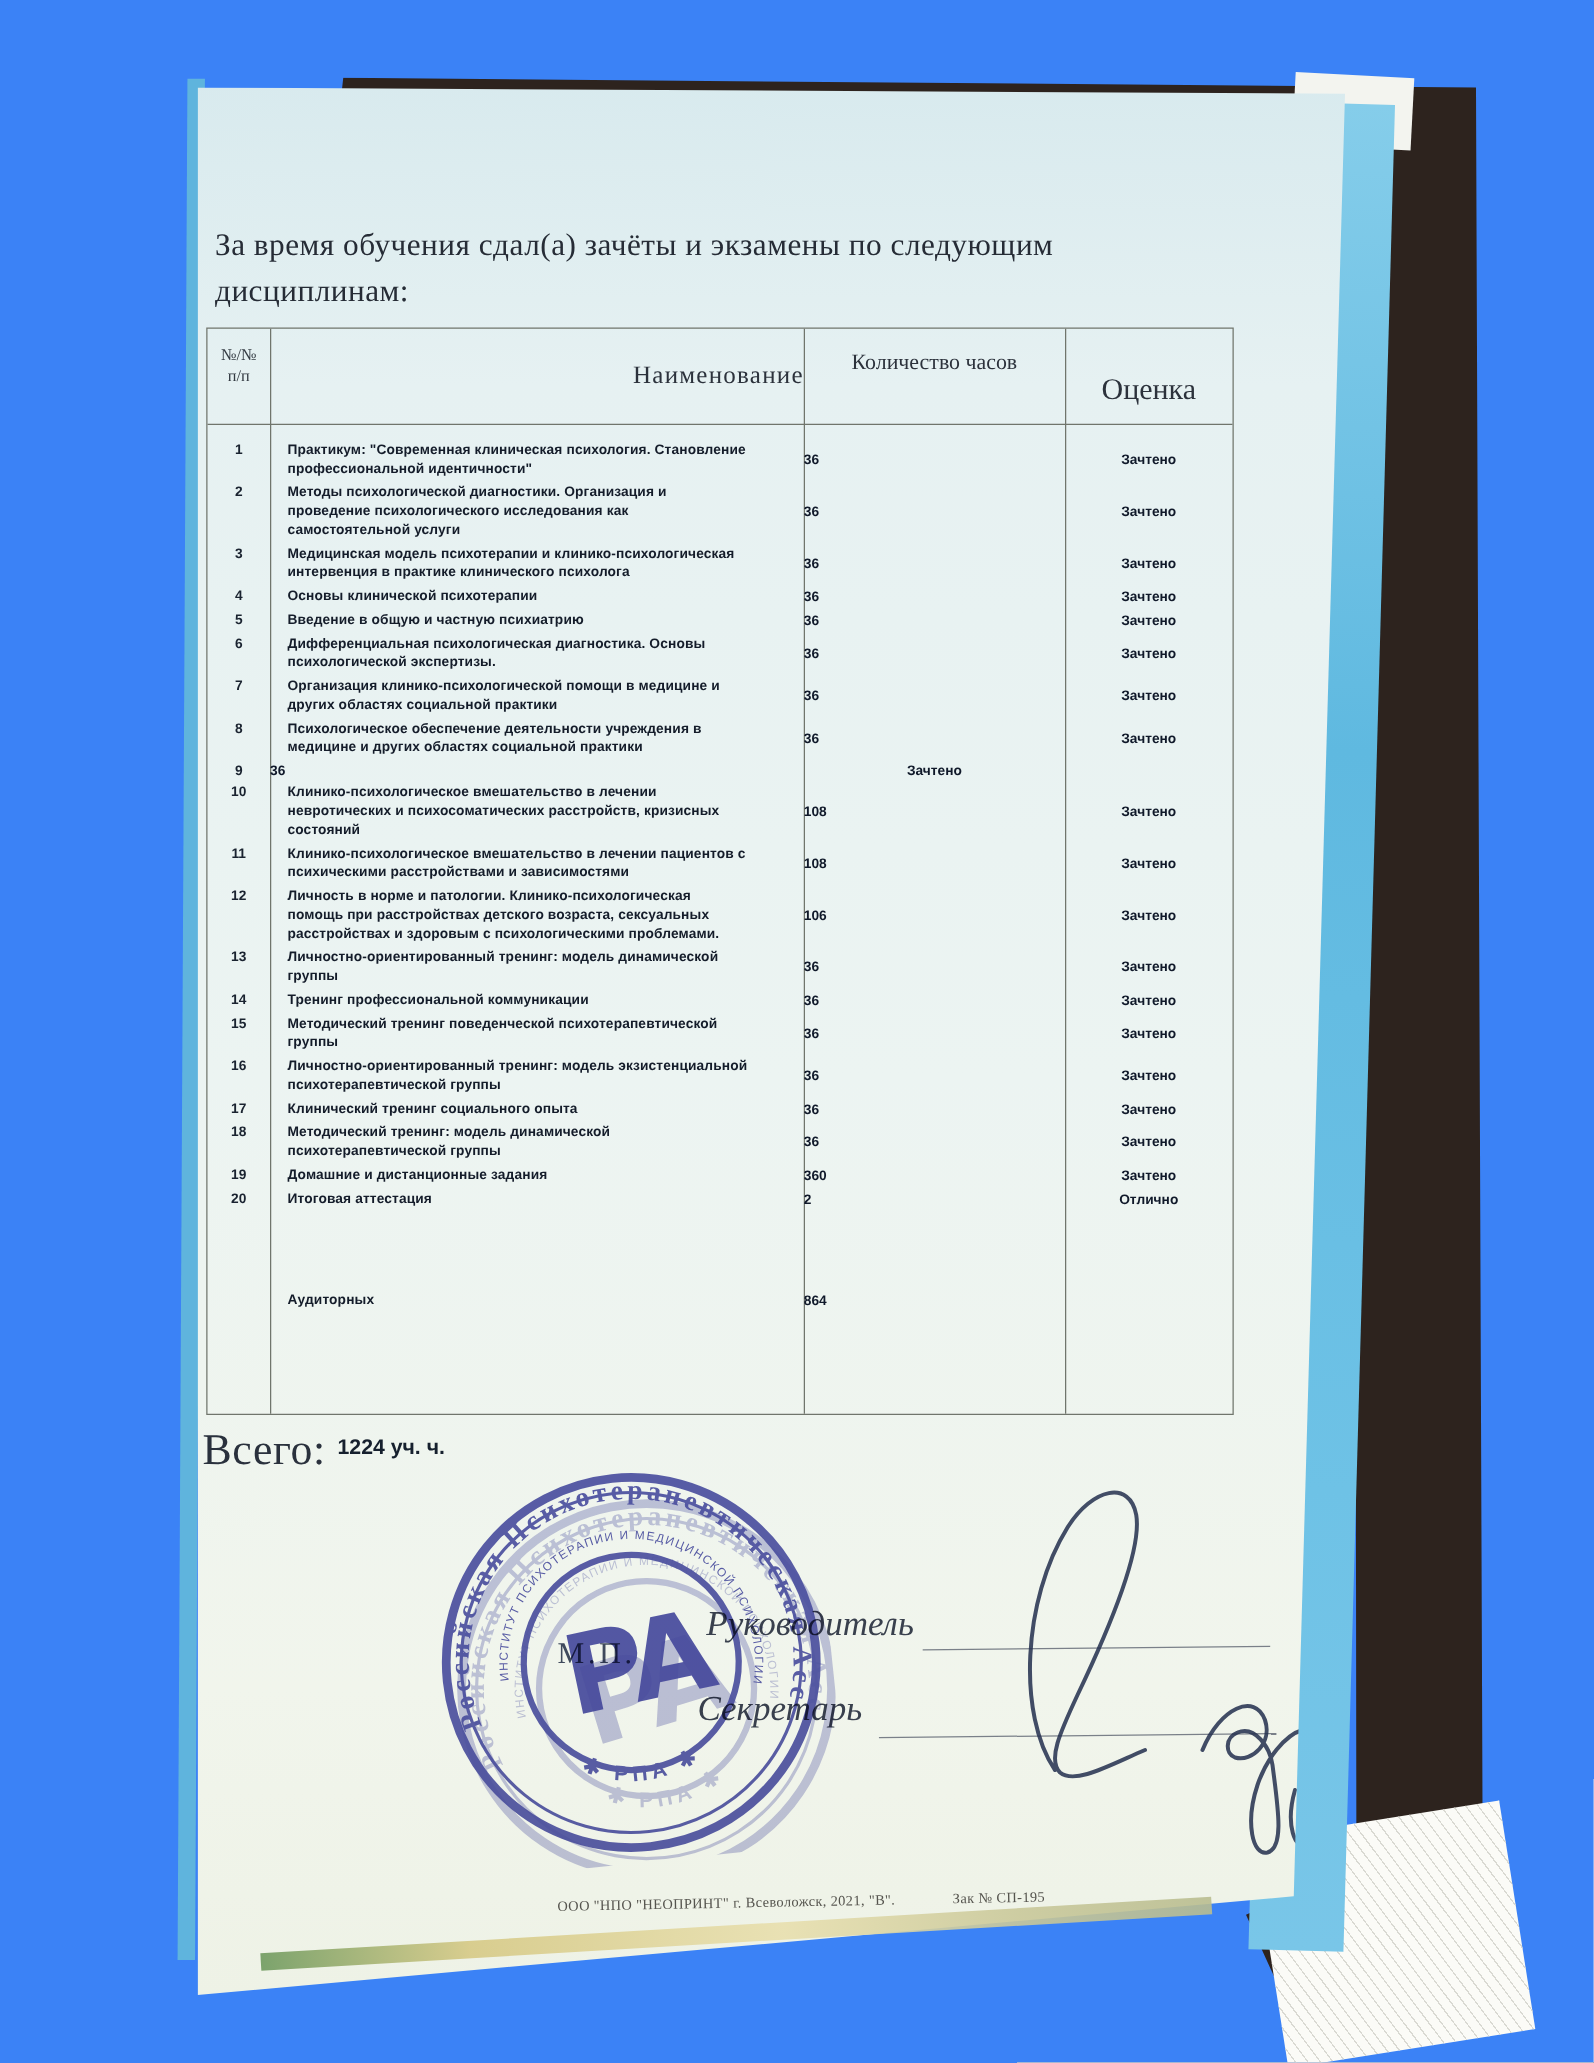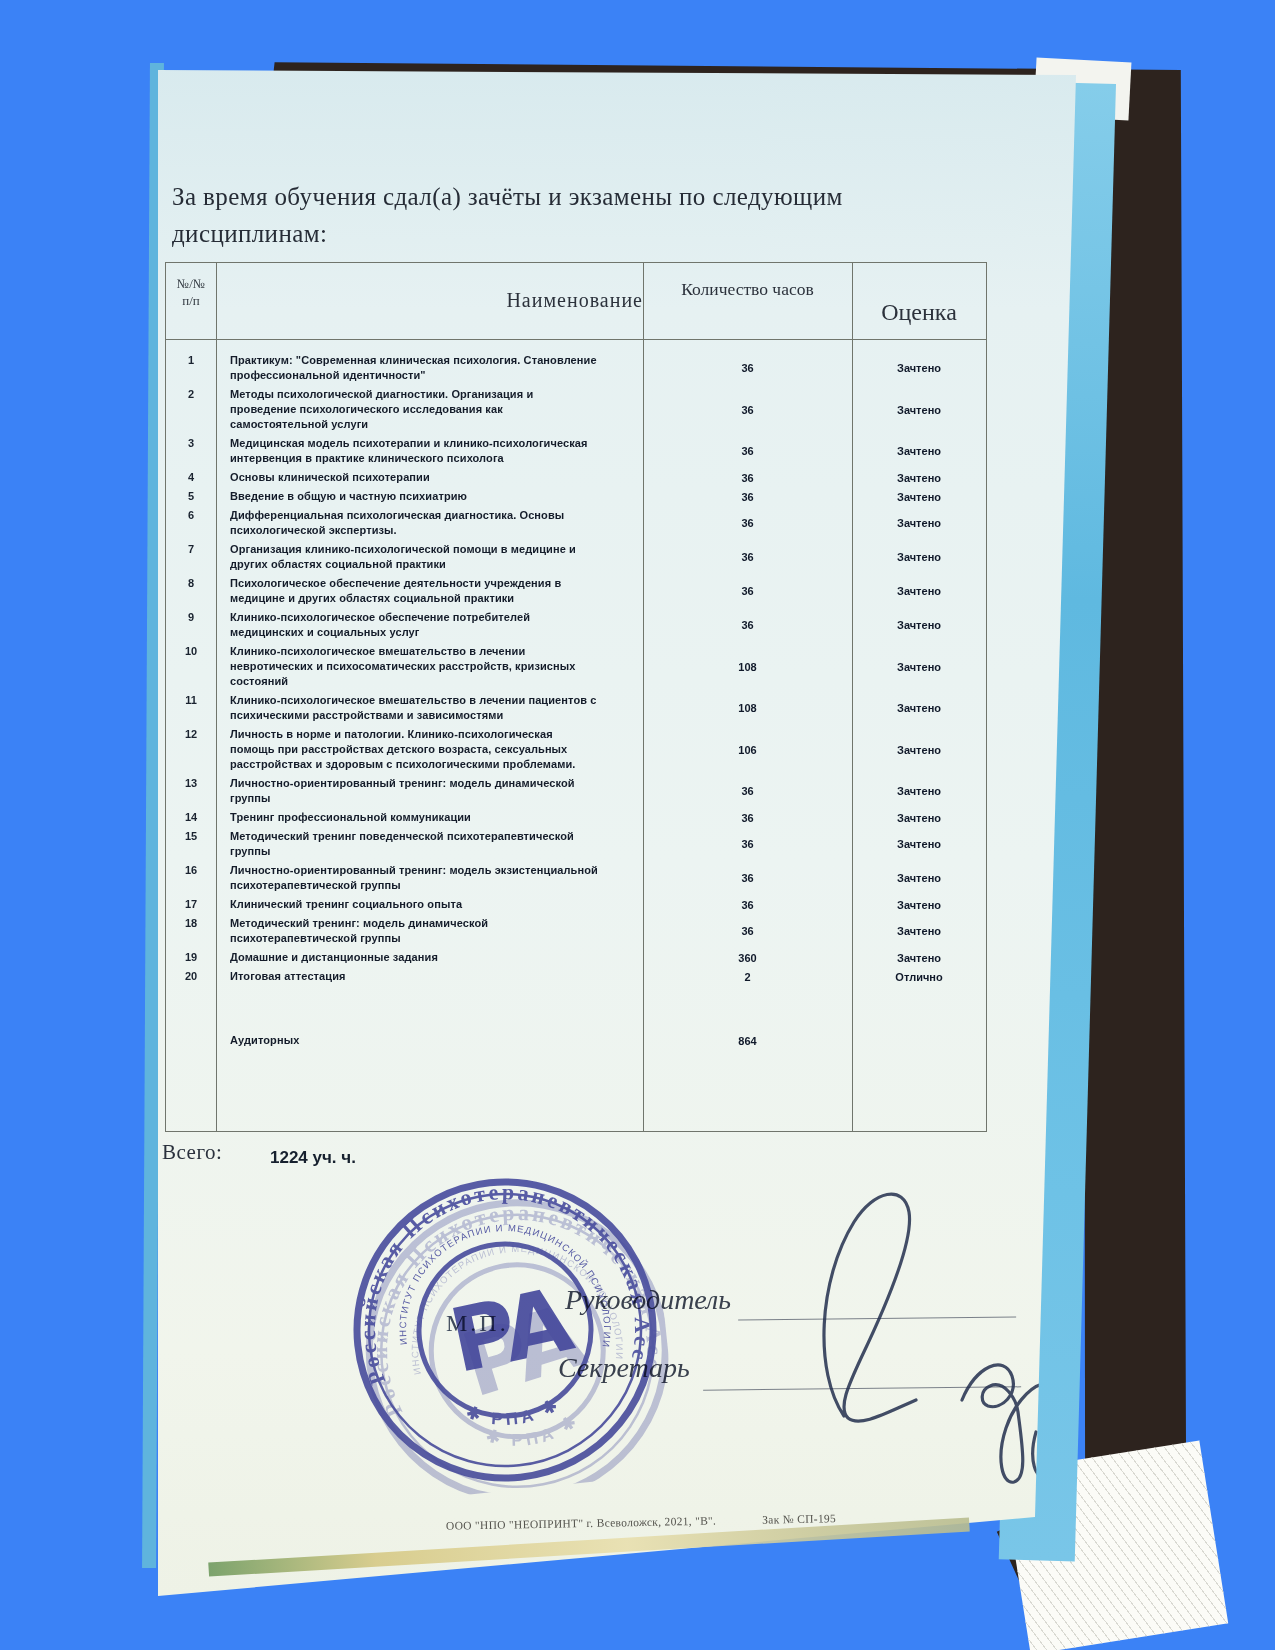--- a/index.html
+++ b/index.html
@@ -43,26 +43,26 @@
   .h-name{position:absolute;left:50px;top:26px;width:427px;text-align:right;
     font-family:"Liberation Serif",serif;font-size:20px;letter-spacing:1px;color:#2c323c;}
   .h-hours{position:absolute;left:477px;top:16px;width:209px;text-align:center;
     font-family:"Liberation Serif",serif;font-size:17.5px;color:#2c323c;}
   .h-grade{position:absolute;left:686px;top:36px;width:134px;text-align:center;
     font-family:"Liberation Serif",serif;font-size:24px;color:#2c323c;}
   .t-body{position:absolute;left:0;top:90px;width:100%;}
   .g-row{display:grid;grid-template-columns:50px 427px 209px 134px;margin-bottom:4px;}
   .c-num{text-align:center;font-size:11px;font-weight:700;color:#1a2330;padding-top:1px;}
   .c-name{padding:0 44px 0 14px;font-size:11px;font-weight:600;line-height:15px;color:#141c2a;letter-spacing:.1px;}
-  .c-hours{align-self:center;text-align:center;font-size:11px;font-weight:700;color:#10192a;}
+  .c-hours{align-self:center;text-align:left;font-size:11px;font-weight:700;color:#10192a;}
   .c-grade{align-self:center;text-align:center;font-size:11px;font-weight:700;color:#10192a;}
   .class-row{position:absolute;left:0;top:770px;width:100%;}
 
   .total-label{position:absolute;left:4px;top:1076px;font-family:"Liberation Serif",serif;
-    font-size:21px;letter-spacing:.5px;color:#2a313d;}
+    font-size:35px;letter-spacing:.5px;color:#2a313d;}
   .total-value{position:absolute;left:112px;top:1084px;font-size:17px;font-weight:700;color:#16202e;}
 
   .mp{position:absolute;left:288px;top:1246px;font-family:"Liberation Serif",serif;
     font-size:24px;letter-spacing:3px;color:#3f4a5c;z-index:4;}
 
   .sig-label{position:absolute;font-family:"Liberation Serif",serif;font-style:italic;
     font-size:28px;color:#39404d;z-index:4;}
   .sig-head-label{left:407px;top:1220px;}
   .sig-sec-label{left:400px;top:1288px;}
   .sig-line{position:absolute;border-bottom:1.6px solid #7a8089;z-index:4;}
@@ -164,21 +164,20 @@
 
   <div class="g-row">
     <div class="c-num">8</div>
     <div class="c-name">Психологическое обеспечение деятельности учреждения в медицине и других областях социальной практики</div>
     <div class="c-hours">36</div>
     <div class="c-grade">Зачтено</div>
   </div>
 
   <div class="g-row">
     <div class="c-num">9</div>
-    <div class="c-name">Клинико-психологическое обеспечение потребителей медицинских и социальных услуг</div>
     <div class="c-hours">36</div>
     <div class="c-grade">Зачтено</div>
   </div>
 
   <div class="g-row">
     <div class="c-num">10</div>
     <div class="c-name">Клинико-психологическое вмешательство в лечении невротических и психосоматических расстройств, кризисных состояний</div>
     <div class="c-hours">108</div>
     <div class="c-grade">Зачтено</div>
   </div>

